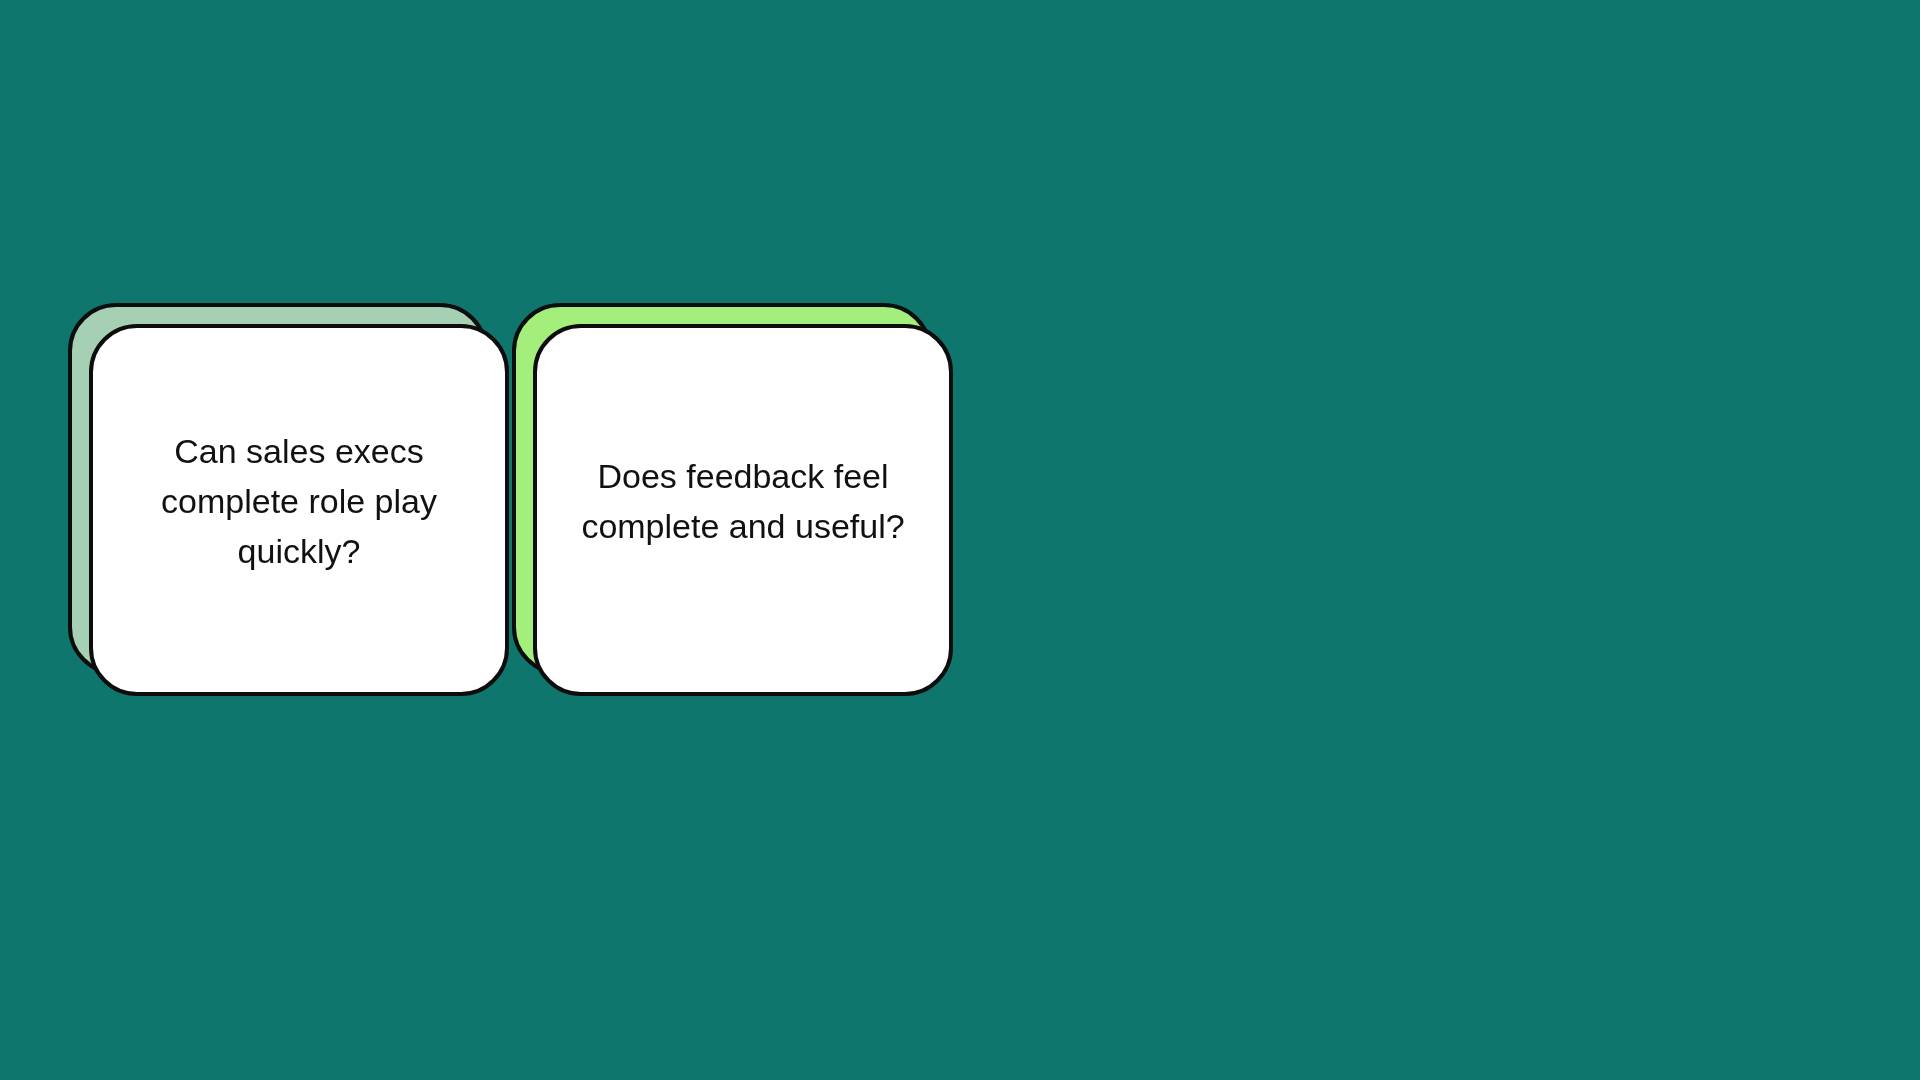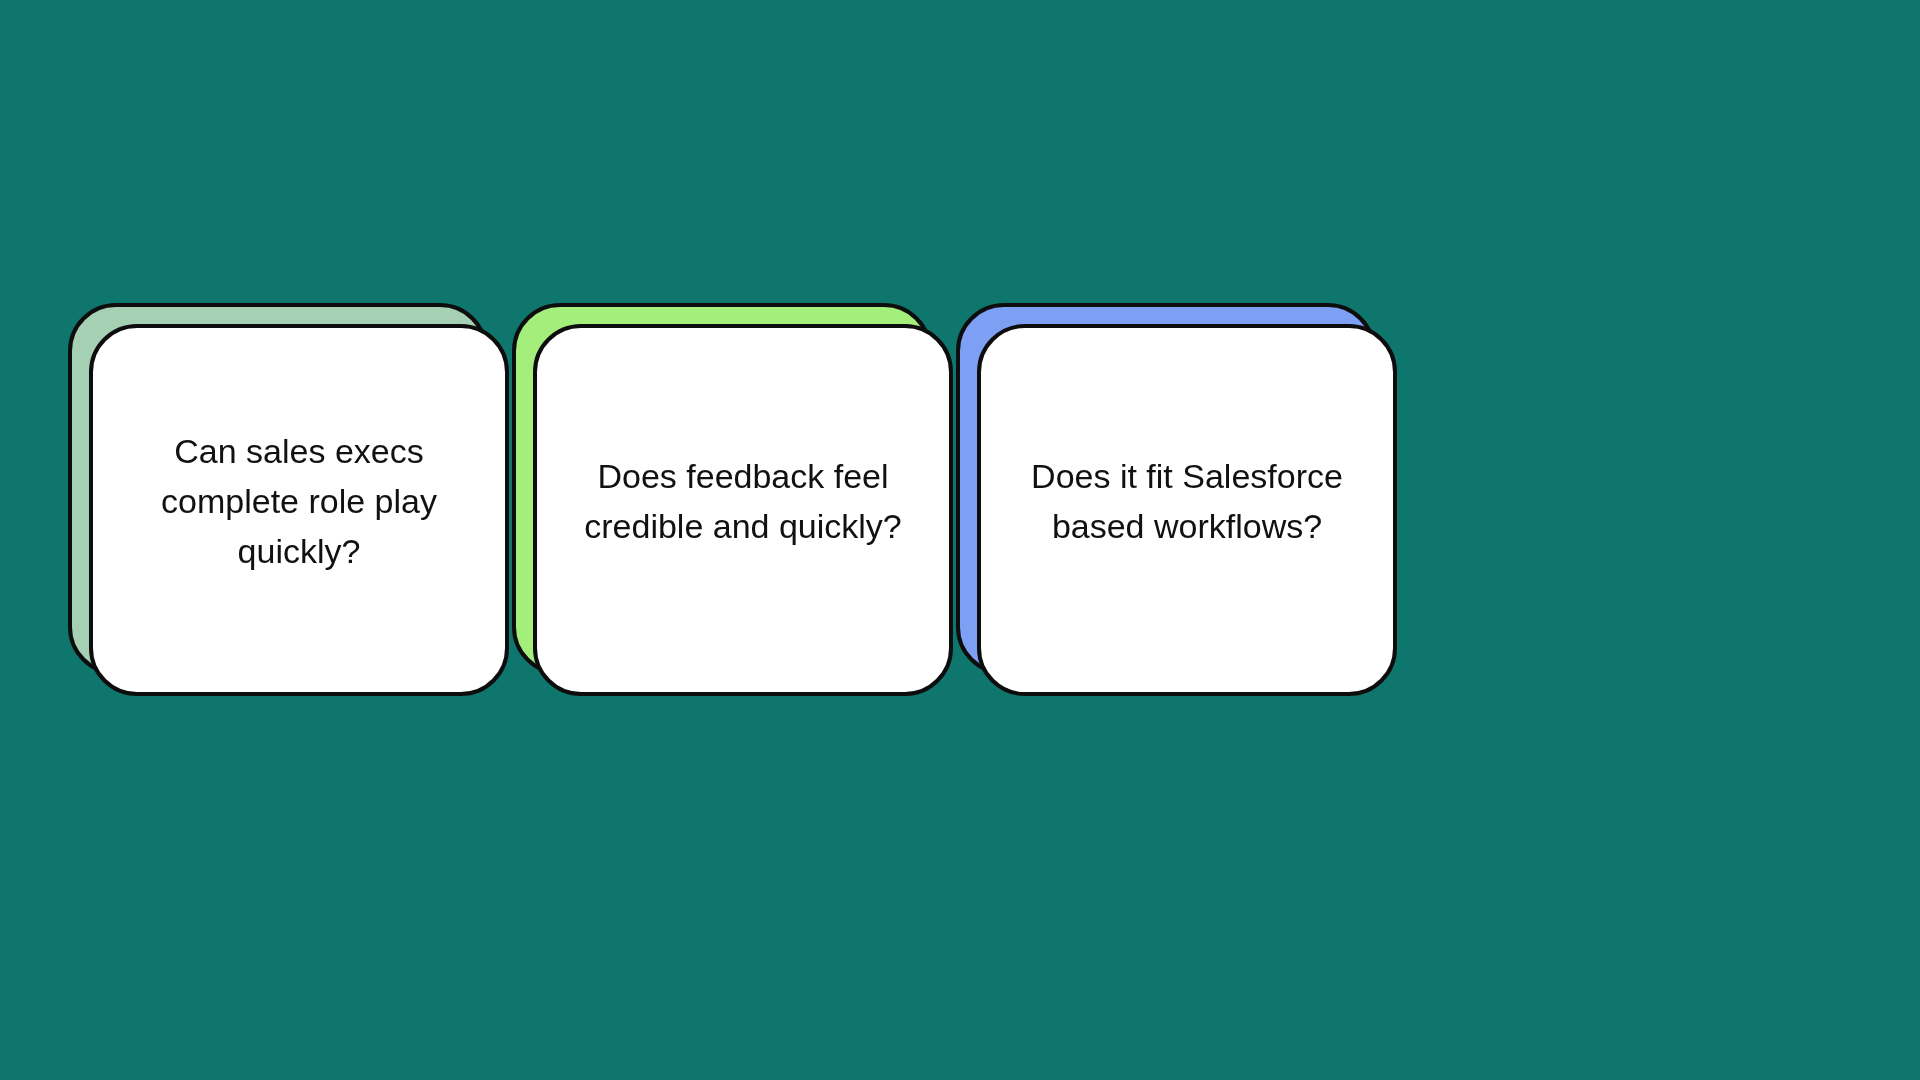--- a/index.html
+++ b/index.html
@@ -80,26 +80,19 @@
 complete role play
 quickly?</div>
       </div>
     </div>
 
 
     <div class="card-group">
       <div class="card shadow-card" style="background-color: rgb(164, 239, 123);"></div>
       <div class="card front-card">
         <div class="card-text">Does feedback feel
-credible and quickly?</div>
+complete and useful?</div>
       </div>
     </div>
 
-    <div class="card-group">
-      <div class="card shadow-card" style="background-color: rgb(125, 160, 245);"></div>
-      <div class="card front-card">
-        <div class="card-text">Does it fit Salesforce
-based workflows?</div>
-      </div>
-    </div>
 
   </div>
 </div>
 
 </body></html>

